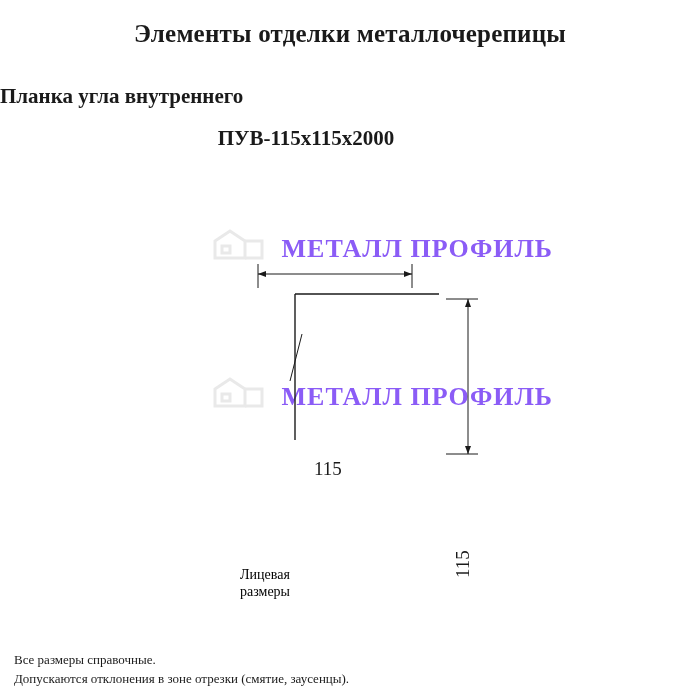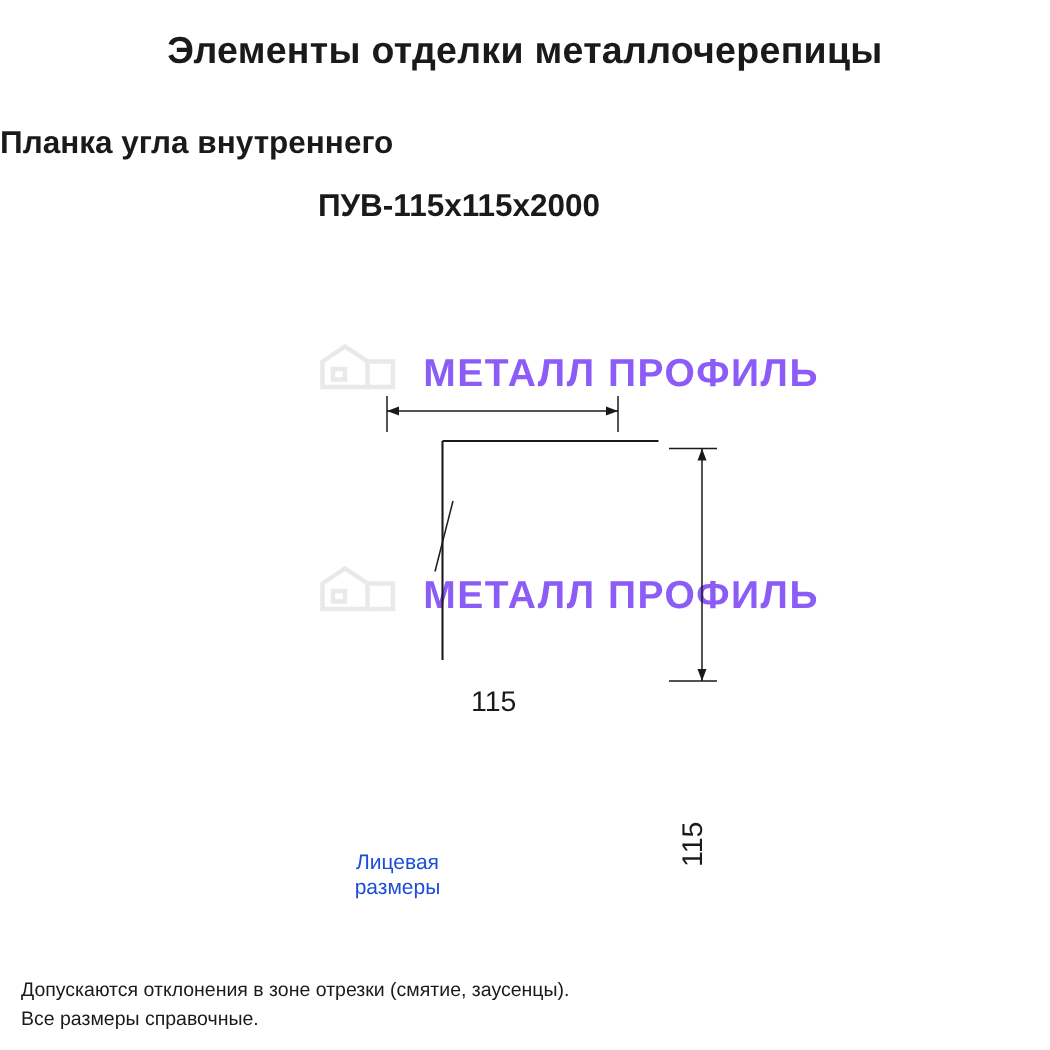--- a/index.html
+++ b/index.html
@@ -12,20 +12,21 @@
     height: 700px;
     position: relative;
     overflow: hidden;
     font-family: "Liberation Sans", sans-serif;
     color: #1a1a1a;
   }
 
   .page {
     position: absolute;
     inset: 0;
+    font-family: Liberation Serif, serif;
   }
 
   
   .title-main {
     position: absolute;
     top: 20px;
     left: 0;
     width: 700px;
     text-align: center;
     font-size: 25px;
@@ -97,21 +98,21 @@
   }
 
   .face-label {
     position: absolute;
     top: 340px;
     left: 225px;
     width: 80px;
     text-align: center;
     font-size: 14px;
     line-height: 17px;
-    color: #1d4ed8;
+    color: #000000;
   }
 
   
   .footnotes {
     position: absolute;
     left: 14px;
     bottom: 12px;
     font-size: 13px;
     line-height: 19px;
     color: #1a1a1a;
@@ -184,17 +185,17 @@
     <div class="dim-label dim-top">115</div>
     <div class="dim-label dim-right">115</div>
 
     <div class="face-label">
       <div>Лицевая</div>
       <div>размеры</div>
     </div>
   </div>
 
   <div class="footnotes">
+    <div>Все размеры справочные.</div>
     <div>Допускаются отклонения в зоне отрезки (смятие, заусенцы).</div>
-    <div>Все размеры справочные.</div>
   </div>
 
 </div>
 
 </body></html>

